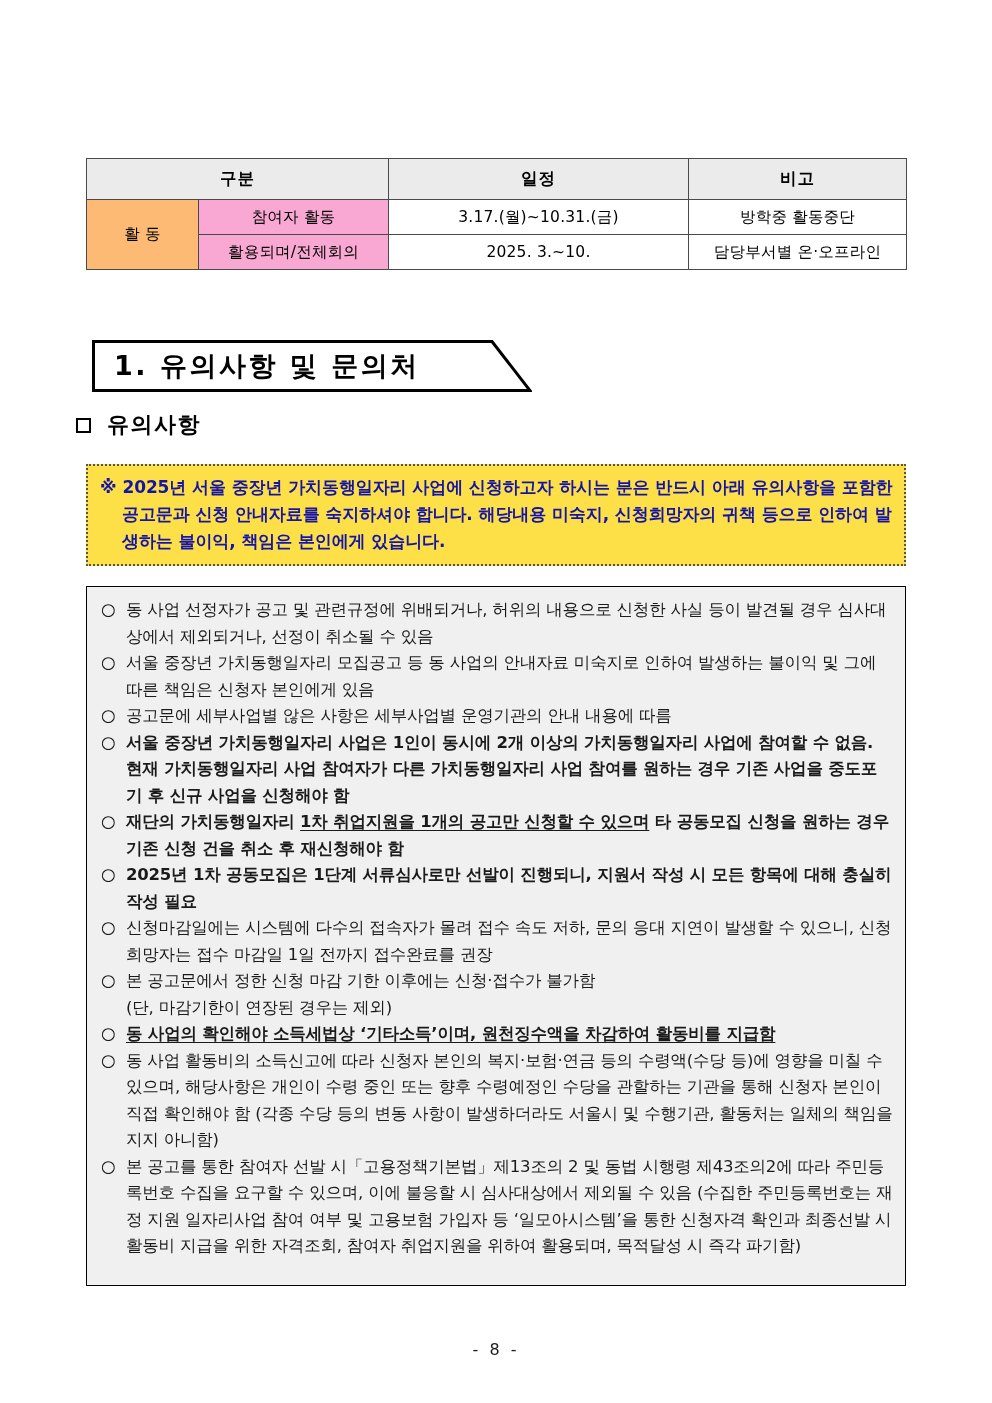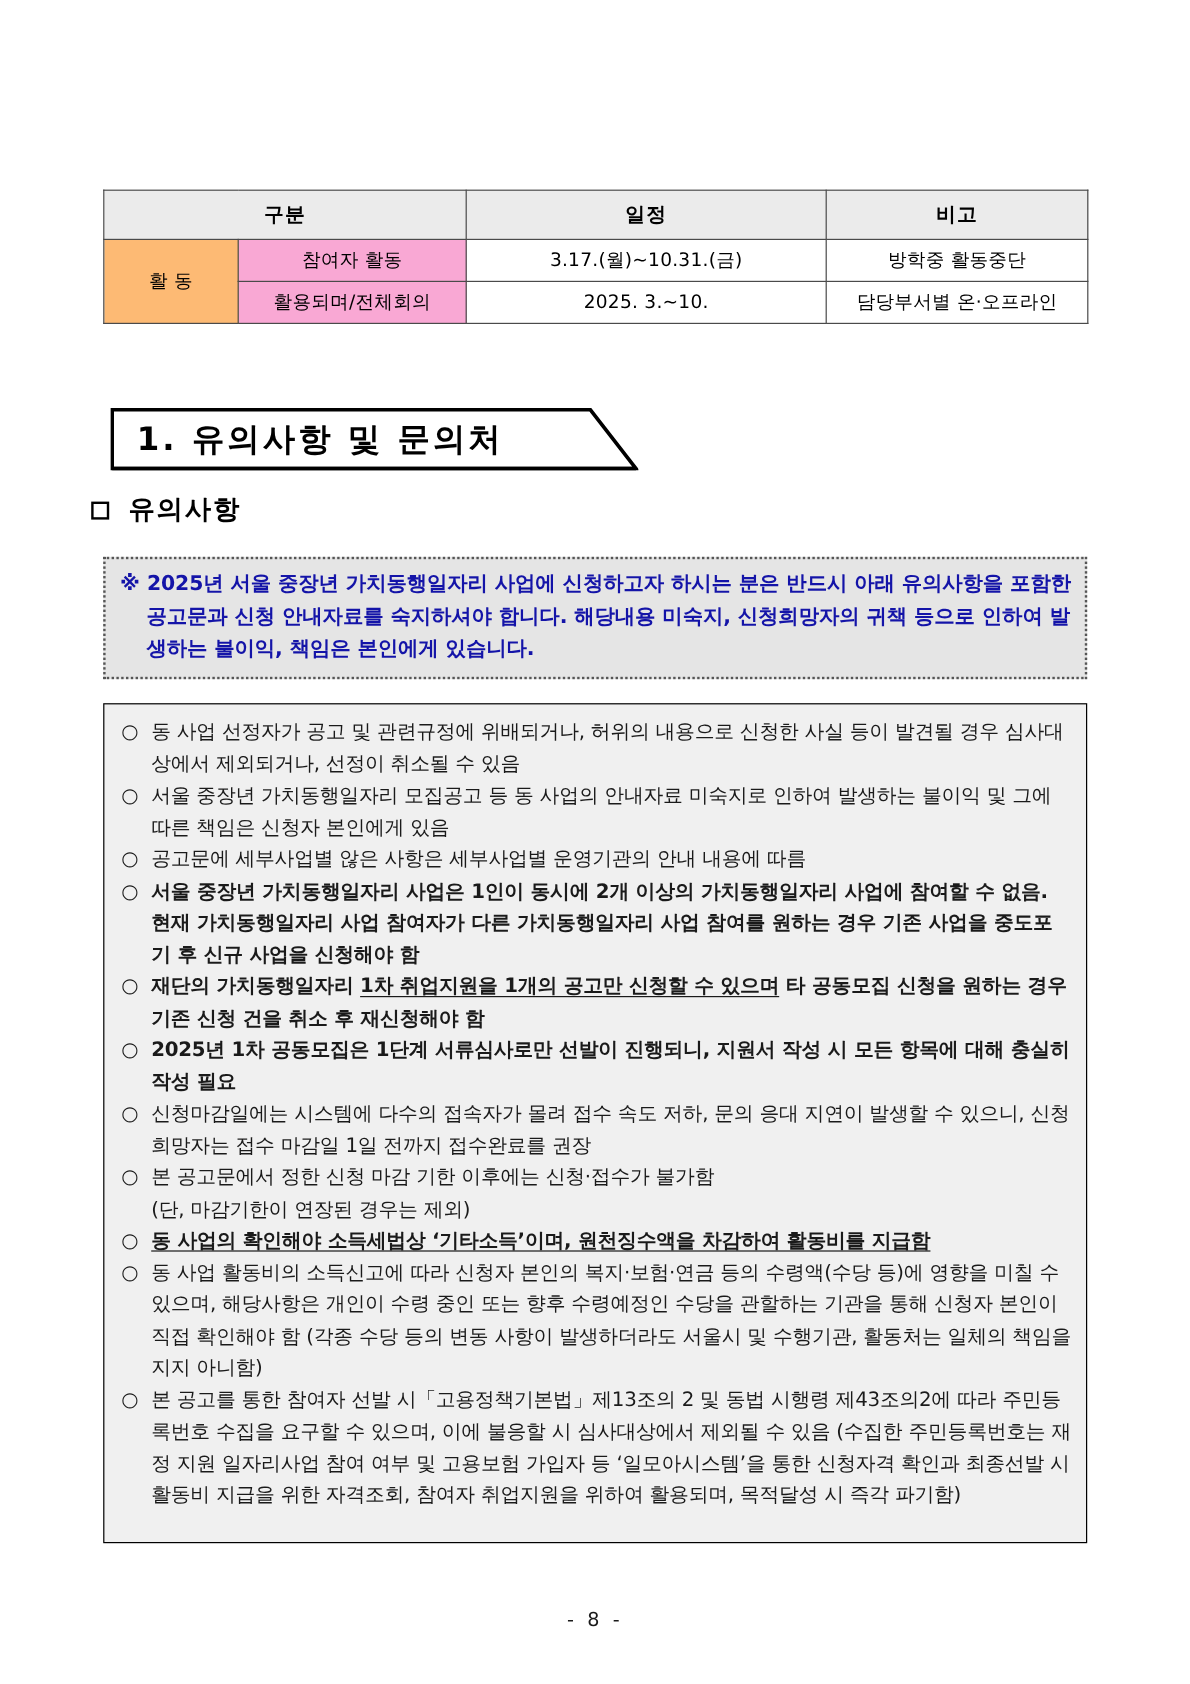--- a/index.html
+++ b/index.html
@@ -133,21 +133,21 @@
   }
 
   
   .notice-box {
     position: absolute;
     left: 86px;
     top: 424px;
     width: 820px;
     box-sizing: border-box;
     border: 2px dotted #555;
-    background: #e5e5e5;
+    background: #fde047;
     padding: 8px 10px 9px 12px;
   }
   .notice-box p {
     margin: 0;
     color: #1414a8;
     font-weight: 700;
     font-size: 17px;
     line-height: 27px;
     letter-spacing: -0.1px;
     text-indent: 0;

